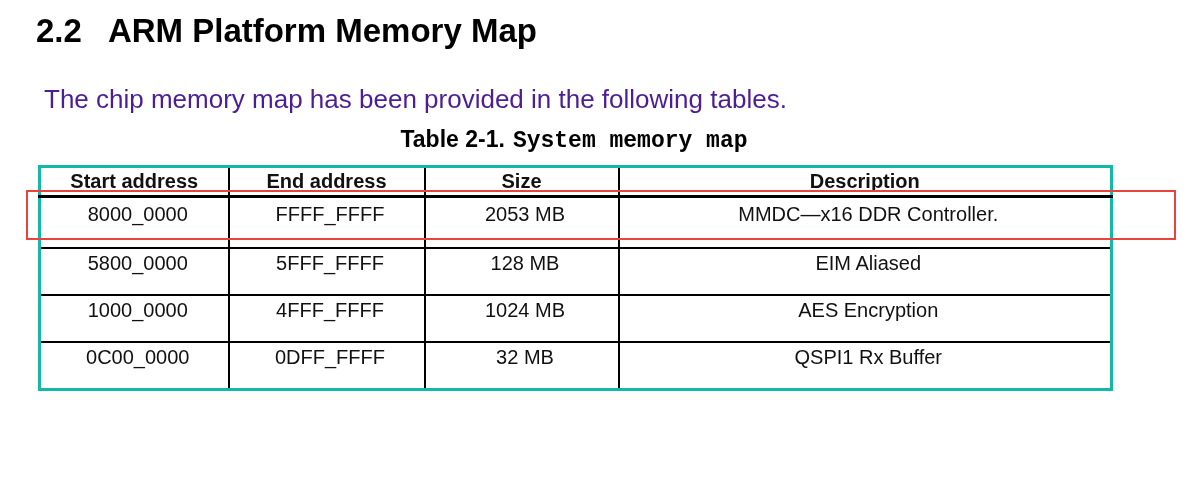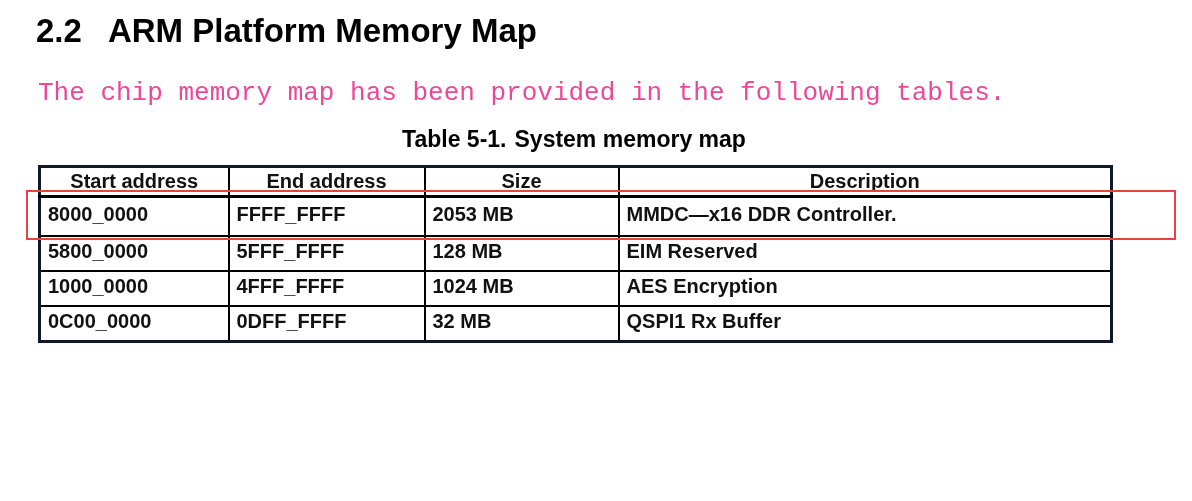--- a/index.html
+++ b/index.html
@@ -26,68 +26,68 @@
     color: #000000;
     font-family: "Liberation Sans", sans-serif;
   }
   .section-heading .sec-num { margin-right: 26px; }
 
   
   .intro {
     position: absolute;
     left: 36px;
     top: 76px;
-    margin: 2px;
-    font-family: Liberation Mono, monospace;
+    margin: 8px;
+    font-family: Liberation Sans, sans-serif;
     font-size: 26px;
-    color: #ec4899;
+    color: #4c1d95;
   }
 
   
   .table-caption {
     position: absolute;
     left: 38px;
     top: 126px;
     width: 1072px;
     text-align: center;
     font-size: 23px;
     font-weight: bold;
     color: #000000;
   }
-  .table-caption .cap-title { margin-left: 8px; }
+  .table-caption .cap-title { margin-left: 8px; font-family: Liberation Mono, monospace; }
 
   
   table.memmap {
     position: absolute;
     left: 38px;
     top: 165px;
     width: 1072px;
     border-collapse: collapse;
     table-layout: fixed;
-    border: 3px solid #0f172a;
+    border: 3px solid #14b8a6;
   }
   table.memmap th, table.memmap td {
     border: 2px solid #000000;
     font-size: 20px;
     overflow: hidden;
     white-space: nowrap;
     vertical-align: middle;
   }
   table.memmap th {
     height: 27px;
     font-weight: bold;
     text-align: center;
     border-bottom: 3px solid #000000;
     padding: 0;
   }
   table.memmap td {
     height: 29px;
-    text-align: left;
-    padding: 0 0 4px 7px;
-    font-weight: bold;
+    text-align: center;
+    padding: 0 0 16px 7px;
+    font-weight: normal;
   }
   table.memmap tr.row-first td { height: 33px; }
 
   
   .annotation-box {
     position: absolute;
     left: 26px;
     top: 190px;
     width: 1146px;
     height: 46px;
@@ -110,21 +110,21 @@
 </style>
 </head>
 <body>
 
 <div class="page">
 
   <h1 class="section-heading"><span class="sec-num">2.2</span><span>ARM Platform Memory Map</span></h1>
 
   <p class="intro">The chip memory map has been provided in the following tables.</p>
 
-  <div class="table-caption"><span>Table 5-1.</span><span class="cap-title">System memory map</span></div>
+  <div class="table-caption"><span>Table 2-1.</span><span class="cap-title">System memory map</span></div>
 
   <table class="memmap">
     <colgroup>
       <col style="width:189px">
       <col style="width:196px">
       <col style="width:194px">
       <col style="width:493px">
     </colgroup>
     <thead>
       <tr>
@@ -138,21 +138,21 @@
         <tr class="row-first">
       <td>8000_0000</td>
       <td>FFFF_FFFF</td>
       <td>2053 MB</td>
       <td>MMDC—x16 DDR Controller.</td>
     </tr>
         <tr>
       <td>5800_0000</td>
       <td>5FFF_FFFF</td>
       <td>128 MB</td>
-      <td>EIM Reserved</td>
+      <td>EIM Aliased</td>
     </tr>
         <tr>
       <td>1000_0000</td>
       <td>4FFF_FFFF</td>
       <td>1024 MB</td>
       <td>AES Encryption</td>
     </tr>
         <tr>
       <td>0C00_0000</td>
       <td>0DFF_FFFF</td>

